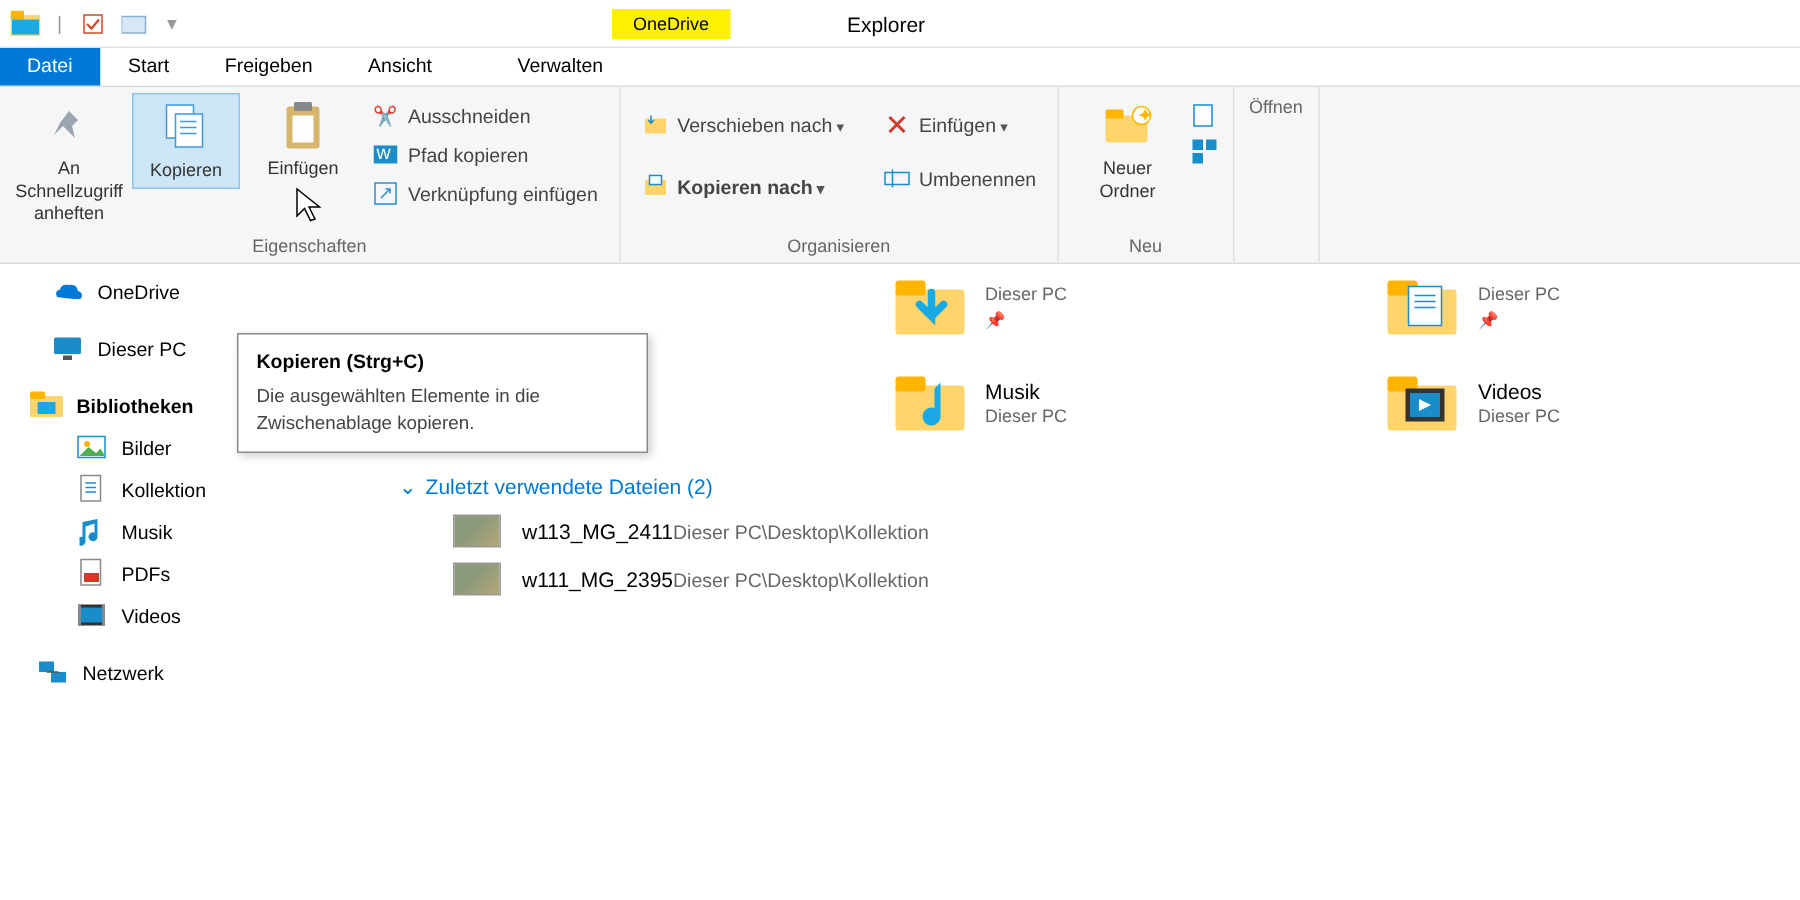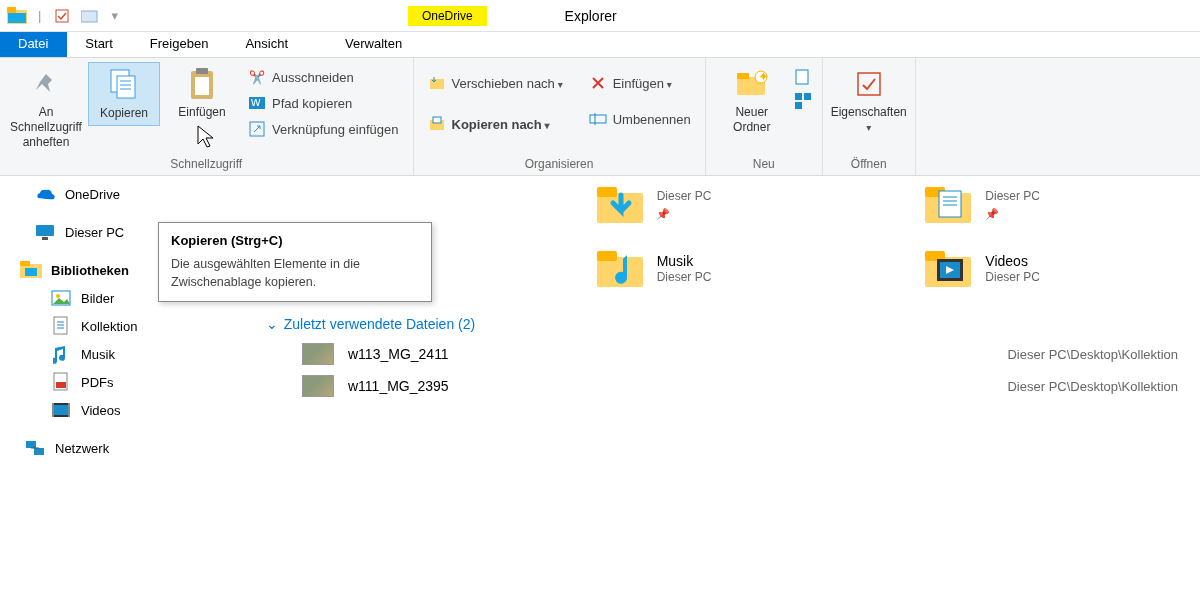--- a/index.html
+++ b/index.html
@@ -35,21 +35,21 @@
 .content{flex:1;padding:6px 12px;overflow:hidden}
 .qa-row{display:flex;gap:64px;margin-bottom:18px}
 .qa-item{display:flex;align-items:center;gap:10px;width:290px}
 .qa-folder{width:52px;height:46px;display:flex;align-items:center;justify-content:center;position:relative}
 .qa-text{display:flex;flex-direction:column;line-height:1.3}
 .qa-name{font-size:14px}
 .qa-loc{font-size:12px;color:#666}
 .pin{color:#555;font-size:11px;margin-top:2px}
 .section-hdr{color:#0078d7;font-size:14px;padding:6px 0;display:flex;align-items:center;gap:6px}
 .section-hdr::before{content:"⌄";font-size:14px}
-.file-row{display:flex;align-items:center;justify-content:space-between;padding:5px 10px 5px 36px}
+.file-row{display:flex;align-items:center;padding:5px 10px 5px 36px}
 .file-row:first-of-type{background:#d9eaf7}
 .file-left{display:flex;align-items:center;gap:14px}
 .thumb{width:32px;height:22px;background:linear-gradient(135deg,#8a9a7a 40%,#b5a67c);border:1px solid #999}
 .file-name{font-size:14px}
 .file-path{font-size:13px;color:#666}
 .tooltip{position:absolute;left:158px;top:222px;width:274px;background:#fff;border:1px solid #8a8a8a;padding:10px 12px;box-shadow:2px 2px 6px rgba(0,0,0,.2);z-index:50}
 .tooltip-title{font-weight:600;margin-bottom:8px}
 .tooltip-body{font-size:12.5px;color:#444;line-height:1.4}
 .cursor{position:absolute;left:196px;top:124px;z-index:60;pointer-events:none}
 svg{display:block}
@@ -144,21 +144,21 @@
             <div class="small-icon">
               <svg width="16" height="16">
                 <rect x="1" y="1" width="14" height="14" fill="none" stroke="#2a8dd4"></rect>
                 <path d="M5 11 L11 5 M8 5 h3 v3" stroke="#2a8dd4" fill="none"></path>
               </svg>
             </div>
             <span>Verknüpfung einfügen</span>
           </div>
       </div>
     </div>
-    <div class="group-label">Schnellzugriff</div>
+    <div class="group-label">Eigenschaften</div>
   </div>
 
   <div class="group">
     <div class="group-items">
       <div class="small-btns" style="padding-top:10px;gap:19px">
         <div class="small-btn">
             <div class="small-icon">
               <svg width="18" height="16">
                 <rect x="2" y="4" width="14" height="10" fill="#ffd46a"></rect>
                 <path d="M6 2 v5 l-2 -2 m2 2 l2 -2" stroke="#1a8cc9" fill="none"></path>
@@ -225,31 +225,20 @@
               <rect x="10" y="1" width="7" height="7" fill="#1a8cc9"></rect>
               <rect x="1" y="10" width="7" height="7" fill="#1a8cc9"></rect>
             </svg>
           </div>
       </div>
     </div>
     <div class="group-label">Neu</div>
   </div>
 
   <div class="group">
-    <div class="group-items">
-      <div class="big-btn">
-        <div class="big-icon">
-            <svg width="30" height="30">
-              <rect x="4" y="4" width="22" height="22" fill="none" stroke="#d04a2b" stroke-width="1.5"></rect>
-              <path d="M9 16 l4 4 l8 -10" stroke="#d04a2b" fill="none" stroke-width="2"></path>
-            </svg>
-          </div>
-        <span class="dd">Eigenschaften</span>
-      </div>
-    </div>
     <div class="group-label">Öffnen</div>
   </div>
 </div>
 
 <div class="body-area">
   <div class="sidebar">
     <div class="nav-item">
         <div class="nav-icon">
           <svg width="22" height="16">
             <path d="M4 12 Q2 8 6 7 Q7 3 12 4 Q17 3 18 8 Q22 9 20 13 Q19 14 4 12" fill="#0078d7"></path>

